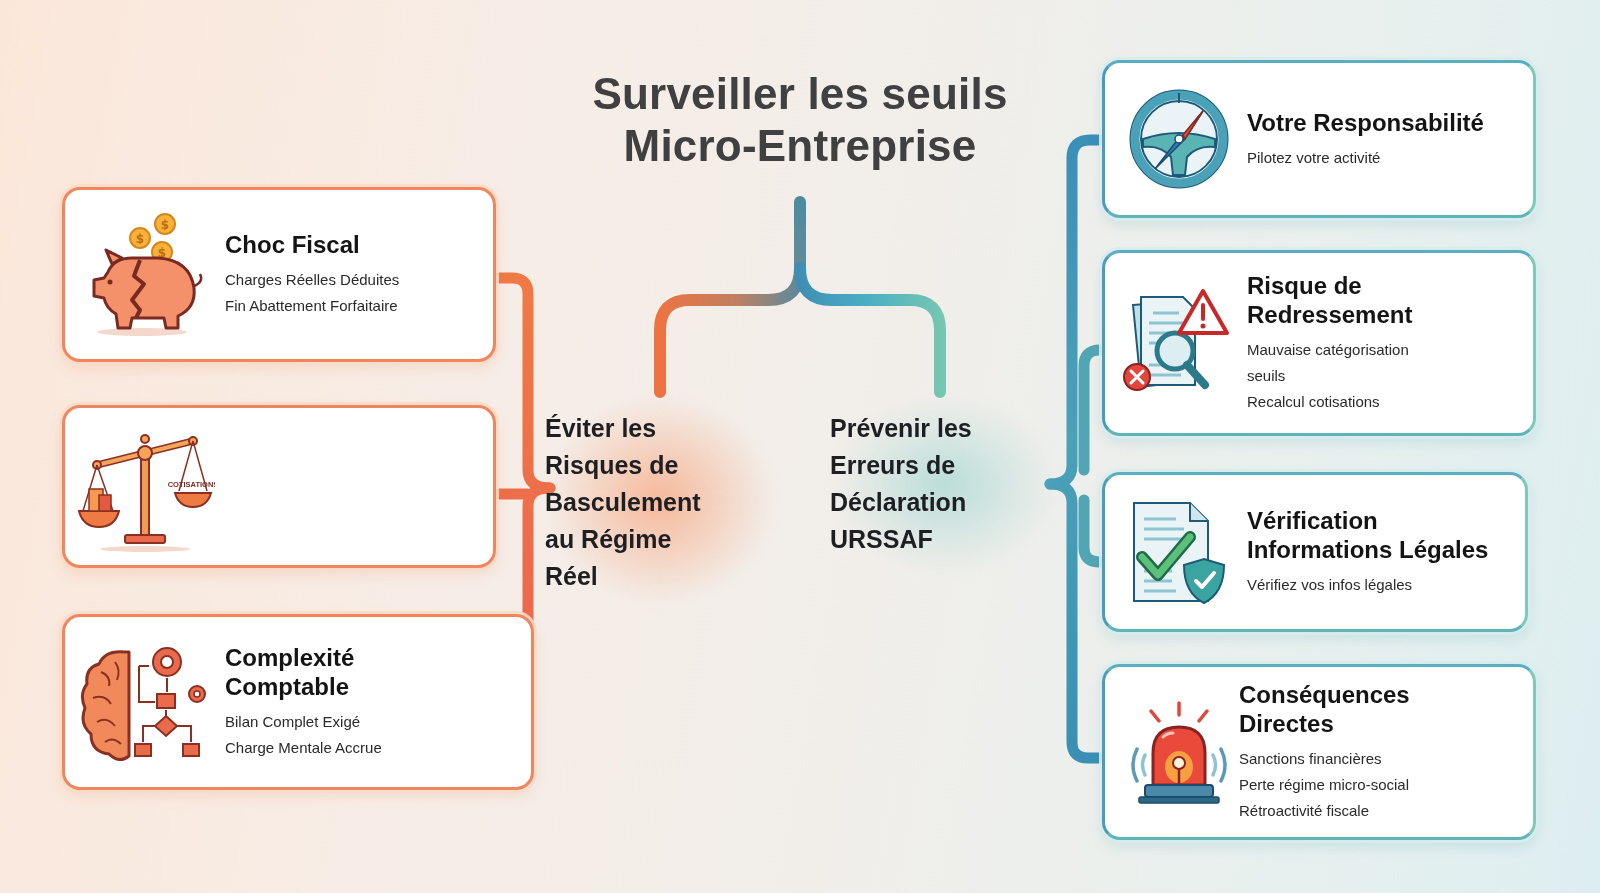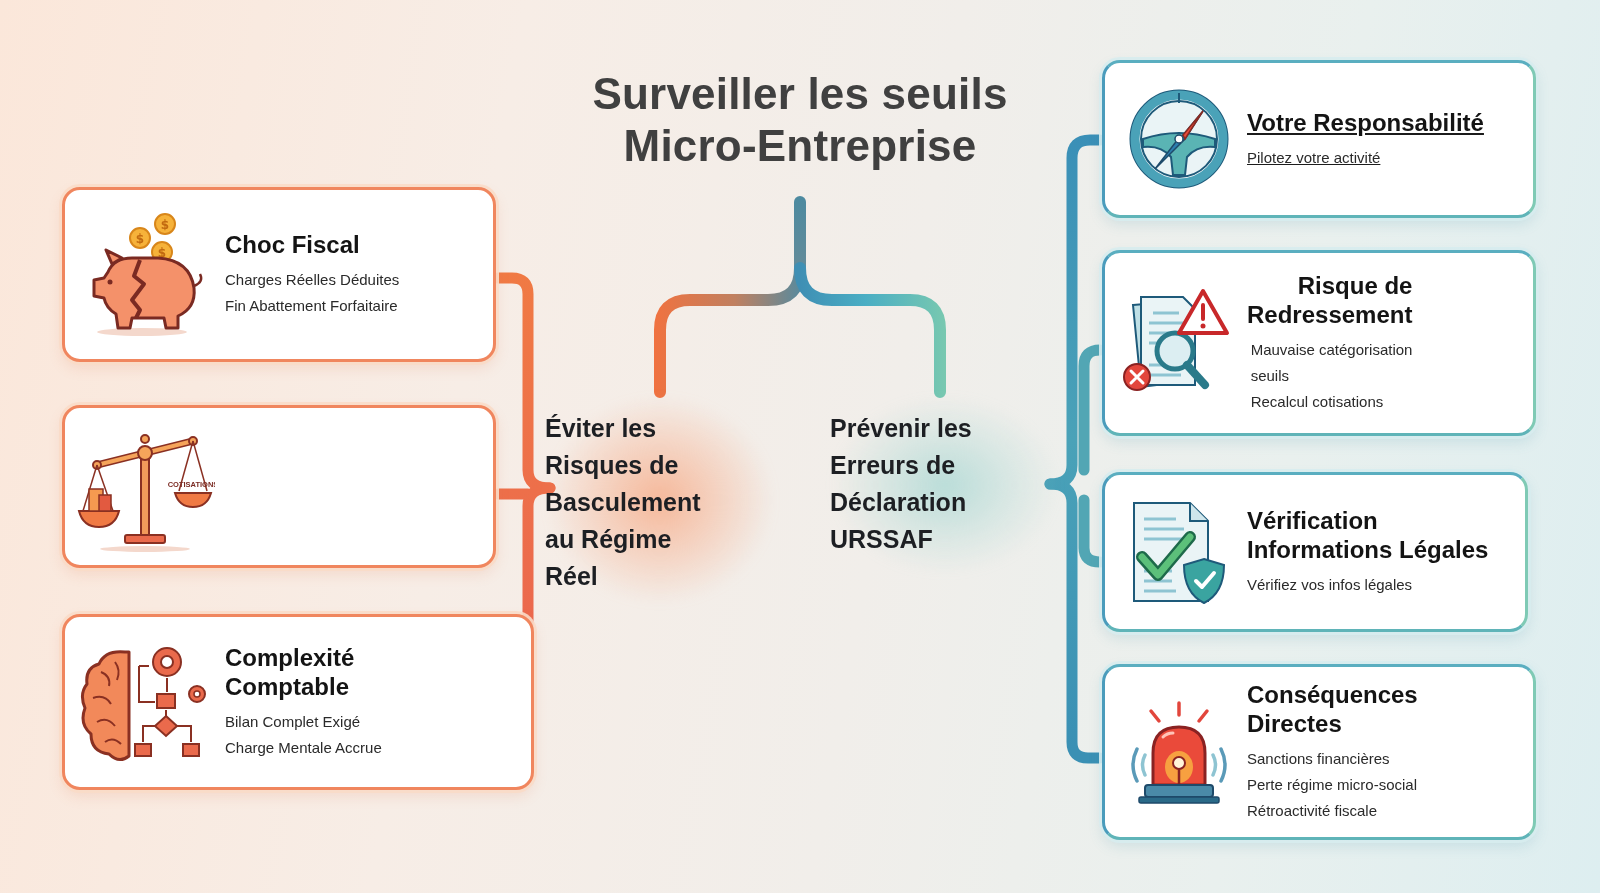--- a/index.html
+++ b/index.html
@@ -201,21 +201,21 @@
   <div class="text" style="margin-left:10px;">
     <h3>Complexité</h3>
     <h3>Comptable</h3>
     <div class="lines-wrap">
       <p>Bilan Complet Exigé</p>
       <p>Charge Mentale Accrue</p>
     </div>
   </div>
 </div>
 
-<div class="card right" style="left:1102px; top:60px; width:434px; height:158px;text-decoration:underline;">
+<div class="card right" style="left:1102px; top:60px; width:434px; height:158px;">
   <div class="icon" style="width:120px; height:120px; margin-left:14px;">
     <svg width="112" height="112" viewBox="0 0 112 112">
       <circle cx="56" cy="56" r="48" fill="none" stroke="#1e5a7a" stroke-width="3"></circle>
       <circle cx="56" cy="56" r="44" fill="none" stroke="#4aa2b8" stroke-width="9"></circle>
       <circle cx="56" cy="56" r="38" fill="#eaf4f6" stroke="#1e5a7a" stroke-width="2"></circle>
       <path d="M20 56 Q56 44 92 56 L92 64 Q74 62 64 74 L62 92 L50 92 L48 74 Q38 62 20 64 Z" fill="#5ab4b4" stroke="#1e5a7a" stroke-width="2"></path>
       <line x1="56" y1="10" x2="56" y2="20" stroke="#1e5a7a" stroke-width="2"></line>
       <path d="M80 28 L60 52 L52 60 L32 86 L58 60 L62 56 Z" fill="#2c7fb0" stroke="#1e4a6a" stroke-width="1.5"></path>
       <path d="M80 28 L60 52 L62 56 Z" fill="#e84a3a" stroke="#8a2a22" stroke-width="1.5"></path>
       <circle cx="56" cy="56" r="4" fill="#fff" stroke="#1e4a6a" stroke-width="1.5"></circle>
@@ -244,21 +244,21 @@
       </g>
       <circle cx="56" cy="70" r="18" fill="#dceef2" stroke="#2a7a8a" stroke-width="5"></circle>
       <line x1="68" y1="84" x2="86" y2="104" stroke="#2a7a8a" stroke-width="8" stroke-linecap="round"></line>
       <path d="M84 10 L108 52 L60 52 Z" fill="#fff" stroke="#c8282a" stroke-width="4" stroke-linejoin="round"></path>
       <rect x="82" y="22" width="4" height="18" rx="2" fill="#c8282a"></rect>
       <circle cx="84" cy="45" r="2.5" fill="#c8282a"></circle>
       <circle cx="18" cy="96" r="13" fill="#e2463c" stroke="#8a2222" stroke-width="2"></circle>
       <path d="M12 90 L24 102 M24 90 L12 102" stroke="#fff" stroke-width="3" stroke-linecap="round"></path>
     </svg>
   </div>
-  <div class="text" style="margin-left:8px;align-items:flex-end;">
+  <div class="text" style="margin-left:8px;">
     <h3>Risque de</h3>
     <h3>Redressement</h3>
     <div class="lines-wrap">
       <p>Mauvaise catégorisation</p>
       <p>seuils</p>
       <p>Recalcul cotisations</p>
     </div>
   </div>
 </div>
 
@@ -306,21 +306,21 @@
       </g>
       <path d="M30 88 L30 56 Q30 30 56 30 Q82 30 82 56 L82 88 Z" fill="#ea4a3a" stroke="#8a2222" stroke-width="3"></path>
       <ellipse cx="56" cy="70" rx="14" ry="16" fill="#f7a040"></ellipse>
       <circle cx="56" cy="66" r="6" fill="#fff4d8" stroke="#8a2222" stroke-width="2"></circle>
       <line x1="56" y1="72" x2="56" y2="88" stroke="#8a2222" stroke-width="2.5"></line>
       <path d="M40 40 Q44 36 50 36" stroke="#ffc4b8" stroke-width="3" fill="none" stroke-linecap="round"></path>
       <rect x="22" y="88" width="68" height="12" rx="3" fill="#4a8aa8" stroke="#1e4a6a" stroke-width="2"></rect>
       <rect x="16" y="100" width="80" height="6" rx="2" fill="#2a6a88" stroke="#1e4a6a" stroke-width="1.5"></rect>
     </svg>
   </div>
-  <div class="text" style="margin-left:8px;">
+  <div class="text" style="margin-left:0;">
     <h3>Conséquences</h3>
     <h3>Directes</h3>
     <div class="lines-wrap">
       <p>Sanctions financières</p>
       <p>Perte régime micro-social</p>
       <p>Rétroactivité fiscale</p>
     </div>
   </div>
 </div>
 

